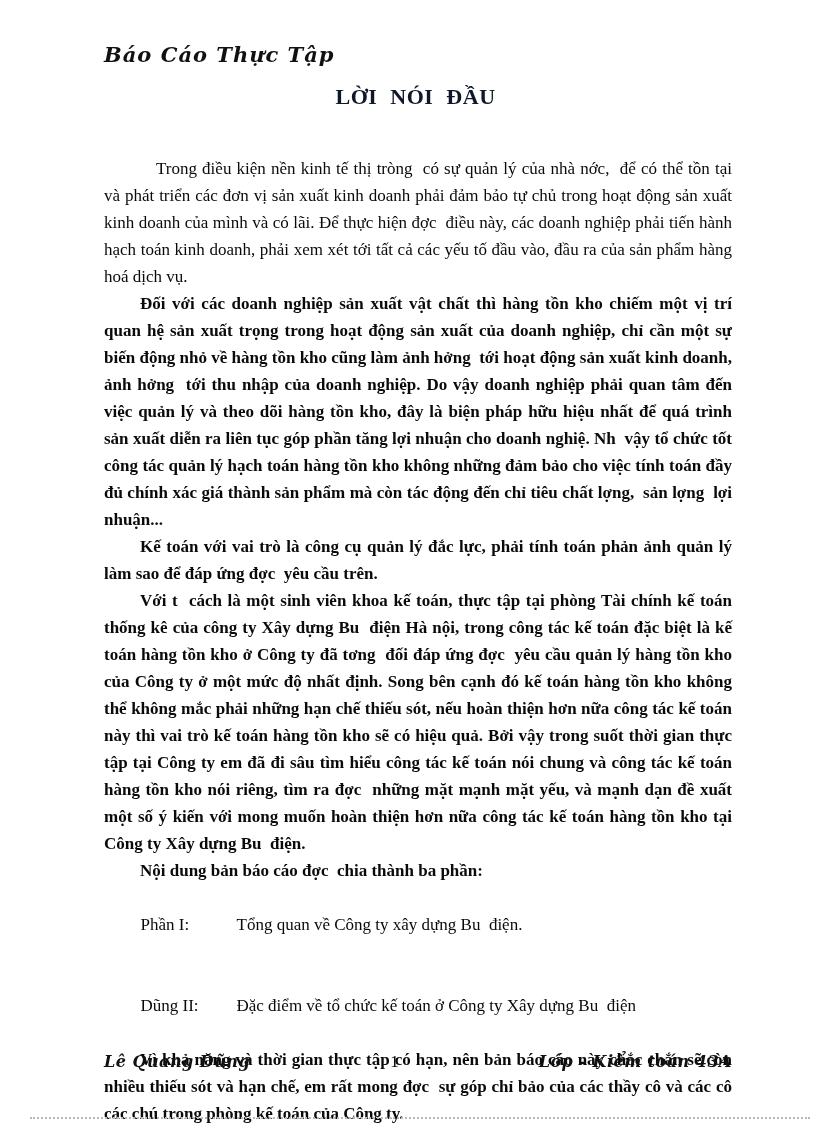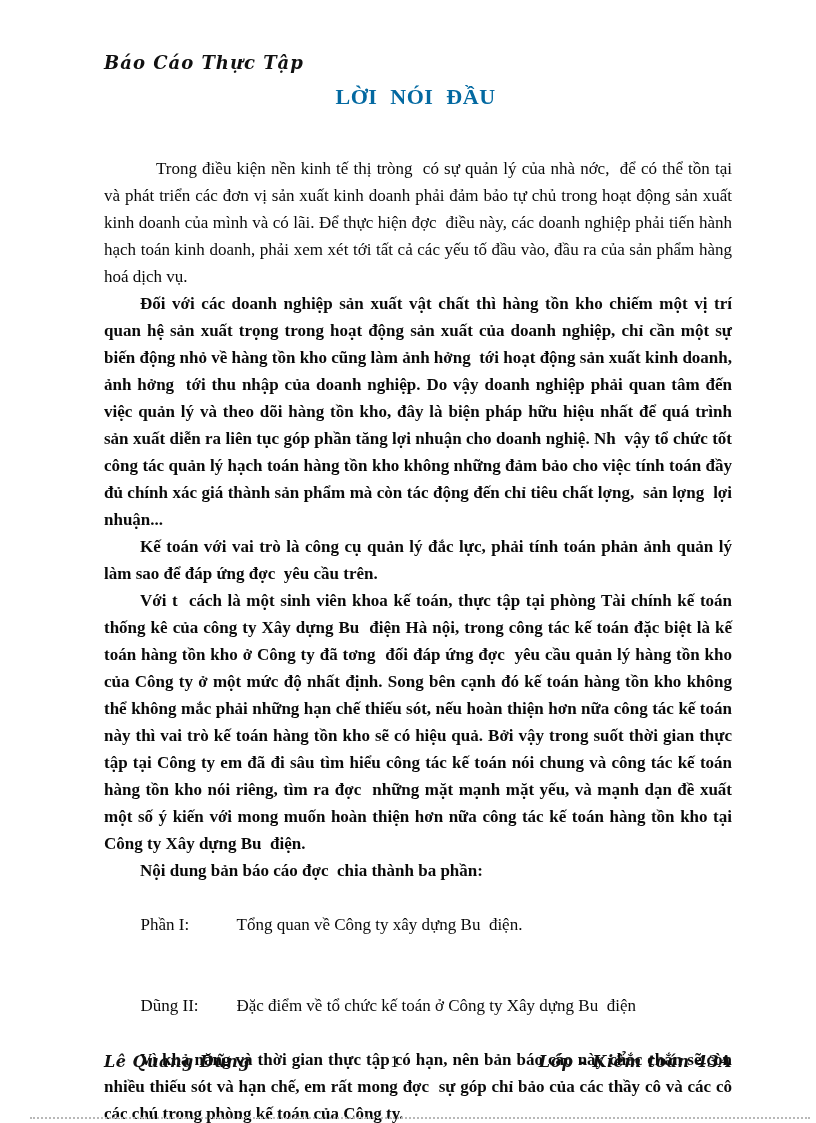--- a/index.html
+++ b/index.html
@@ -11,40 +11,40 @@
     position: relative;
     width: 816px;
     height: 1123px;
     background: #ffffff;
     color: #000000;
     font-family: "Liberation Serif", serif;
     overflow: hidden;
   }
   .running-header {
     position: absolute;
-    top: 52px;
+    top: 42px;
     left: 104px;
     font-family: "DejaVu Serif", serif;
     font-style: italic;
     font-weight: bold;
-    font-size: 18px;
+    font-size: 21px;
     letter-spacing: 1px;
     color: #111111;
   }
   .doc-title {
     position: absolute;
     top: 84px;
     left: 15px;
     right: 0;
     text-align: center;
     font-weight: bold;
     font-size: 22px;
     letter-spacing: 0.5px;
     word-spacing: 7px;
-    color: #0369a1;
+    color: #0f172a;
   }
   .body-text {
     position: absolute;
     top: 119px;
     left: 104px;
     width: 628px;
     font-size: 17px;
     line-height: 27px;
     text-align: justify;
     color: #0a0a0a;

